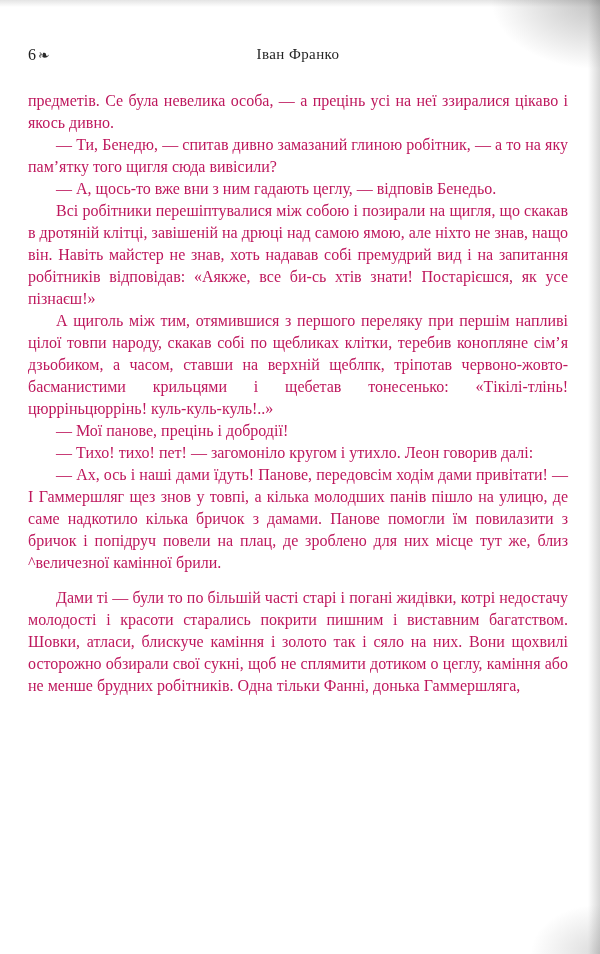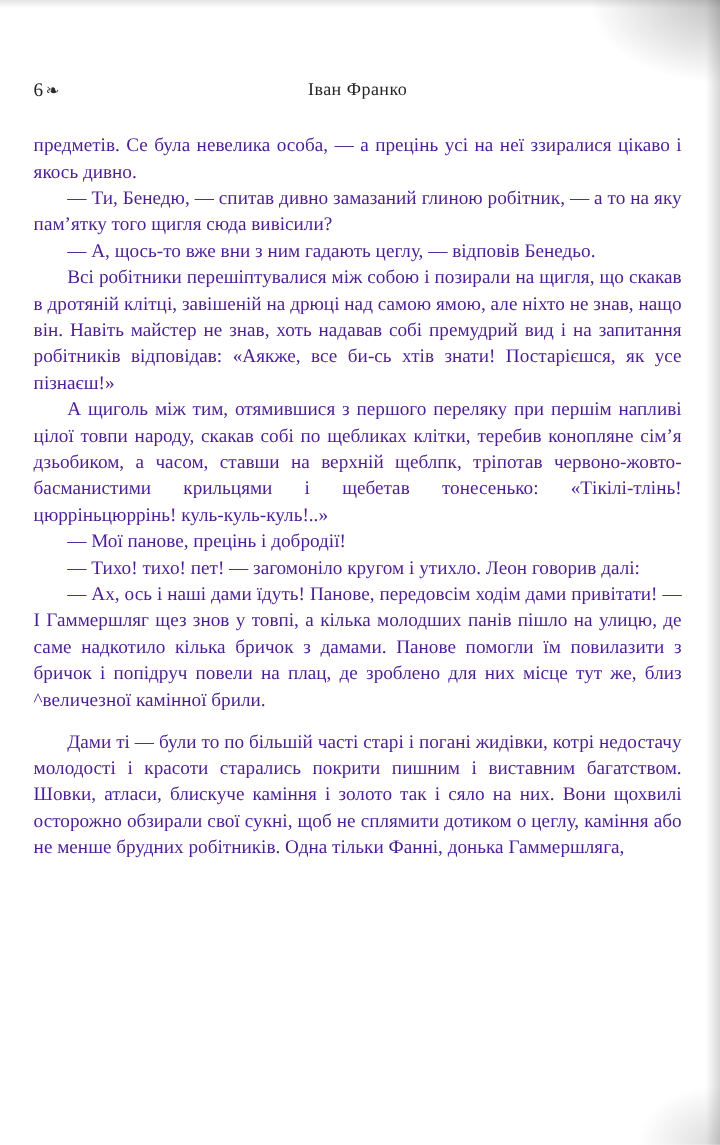--- a/index.html
+++ b/index.html
@@ -57,28 +57,27 @@
   .ornament {
     font-size: 14px;
     margin-left: 2px;
     color: #2a2a2a;
   }
   .header-title {
     text-align: center;
     font-size: 15px;
     letter-spacing: 0.4px;
     color: #242424;
-    margin-top: 21px;
   }
   .text-body {
     margin-top: 22px;
     font-size: 16px;
     line-height: 22px;
     text-align: justify;
-    color: #4c1d95;
+    color: #be185d;
   }
   .para { margin: 0; }
   .para.indent { text-indent: 28px; }
   .para.space-before { margin-top: 13px; }
 </style>
 </head>
 <body>
 
 <div class="page-inner">
   <div class="running-header">

